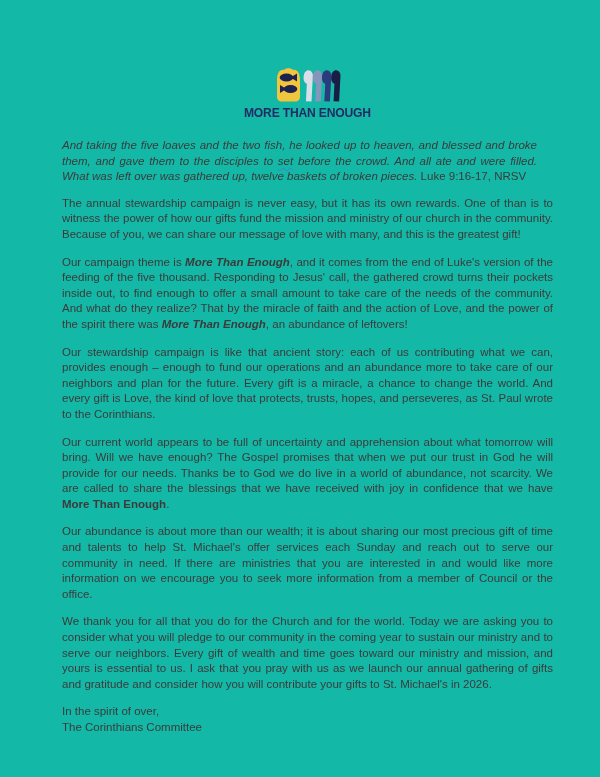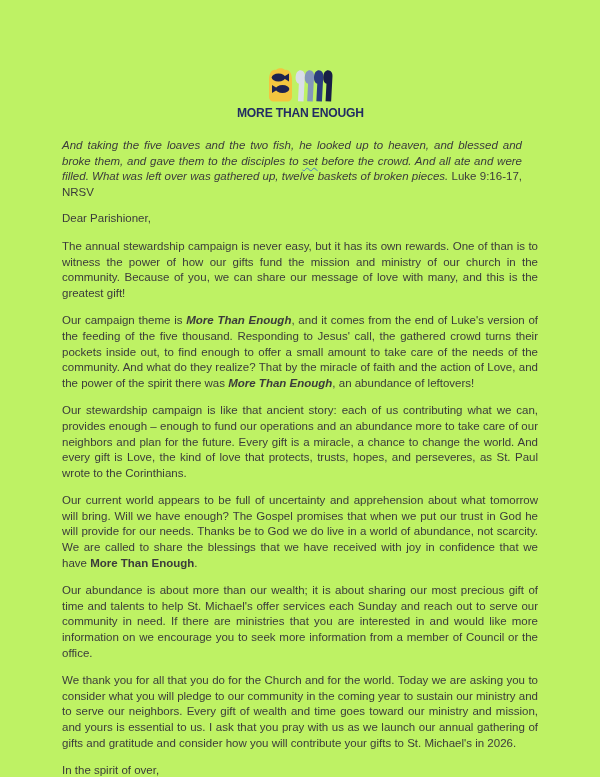--- a/index.html
+++ b/index.html
@@ -5,22 +5,22 @@
   html, body {
     margin: 0;
     padding: 0;
     background: #ffffff;
   }
   .page {
     position: relative;
     width: 600px;
     height: 777px;
     box-sizing: border-box;
-    background: #bef264;
-    padding: 66px 62px 0 62px;
+    background: #14b8a6;
+    padding: 66px 47px 0 62px;
     overflow: hidden;
   }
   .logo-block {
     text-align: center;
   }
   .logo-icon {
     display: block;
     margin: 0 auto;
   }
   .logo-text {
@@ -89,21 +89,20 @@
       </g>
       <g transform="translate(56.6,3.5) rotate(3)">
         <path fill="var(--s4, #181E45)" d="M0 8 C0 2.5 2.5 0.5 4.5 0.5 C7.2 0.5 9.2 2.7 9.2 6 L9.2 31.5 L3.6 31.5 L3.6 14.2 C1.4 13.6 0 11.1 0 8 Z"></path>
       </g>
     </svg>
     <div class="logo-text">MORE THAN ENOUGH</div>
   </div>
 
   <div class="letter">
     <p class="para scripture"><span class="i">And taking the five loaves and the two fish, he looked up to heaven, and blessed and broke them, and gave them to the disciples to </span><span class="i squiggle">set</span><span class="i"> before the crowd.  And all ate and were filled. What was left over was gathered up, twelve baskets of broken pieces. </span><span>Luke 9:16-17, NRSV</span></p>
-    <p class="para">Dear Parishioner,</p>
     <div id="paragraphs">
         <p class="para"><span>The annual stewardship campaign is never easy, but it has its own rewards. One of than is to witness the power of how our gifts fund the mission and ministry of our church in the community. Because of you, we can share our message of love with many, and this is the greatest gift!</span></p>
         <p class="para"><span>Our campaign theme is </span><span class="b i">More Than Enough</span><span>, and it comes from the end of Luke's version of the feeding of the five thousand. Responding to Jesus' call, the gathered crowd turns their pockets inside out, to find enough to offer a small amount to take care of the needs of the community. And what do they realize? That by the miracle of faith and the action of Love, and the power of the spirit there was </span><span class="b i">More Than Enough</span><span>, an abundance of leftovers!</span></p>
         <p class="para"><span>Our stewardship campaign is like that ancient story: each of us contributing what we can, provides enough – enough to fund our operations and an abundance more to take care of our neighbors and plan for the future. Every gift is a miracle, a chance to change the world. And every gift is Love, the kind of love that protects, trusts, hopes, and perseveres, as St. Paul wrote to the Corinthians.</span></p>
         <p class="para"><span>Our current world appears to be full of uncertainty and apprehension about what tomorrow will bring. Will we have enough? The Gospel promises that when we put our trust in God he will provide for our needs. Thanks be to God we do live in a world of abundance, not scarcity. We are called to share the blessings that we have received with joy in confidence that we have </span><span class="b">More Than Enough</span><span>.</span></p>
         <p class="para"><span>Our abundance is about more than our wealth; it is about sharing our most precious gift of time and talents to help St. Michael's offer services each Sunday and reach out to serve our community in need.  If there are ministries that you are interested in and would like more information on we encourage you to seek more information from a member of Council or the office.</span></p>
         <p class="para"><span>We thank you for all that you do for the Church and for the world. Today we are asking you to consider what you will pledge to our community in the coming year to sustain our ministry and to serve our neighbors. Every gift of wealth and time goes toward our ministry and mission, and yours is essential to us. I ask that you pray with us as we launch our annual gathering of gifts and gratitude and consider how you will contribute your gifts to St. Michael's in 2026.</span></p>
       </div>
     <p class="para closing">
       <span>In the spirit of over,</span><br>

